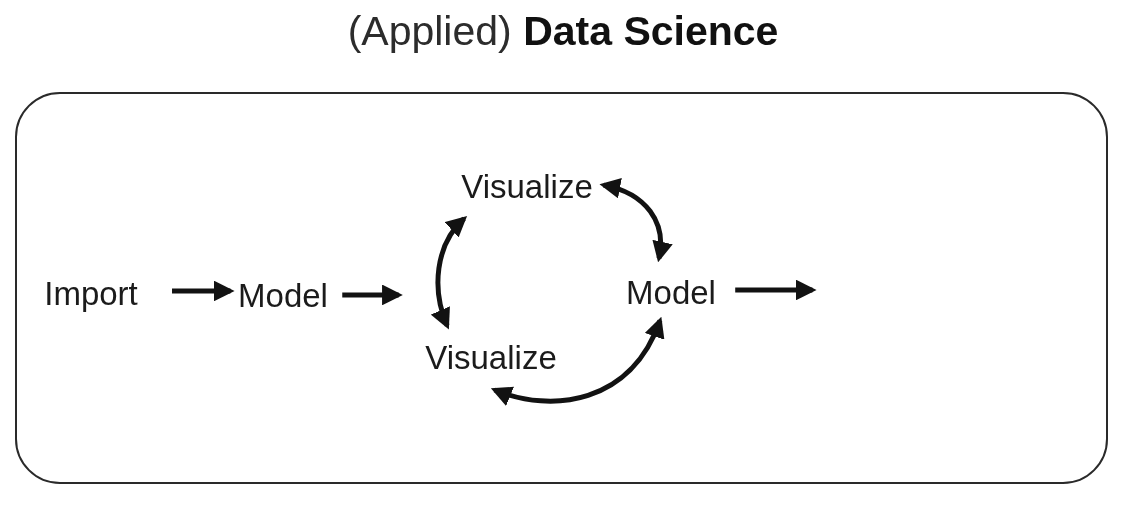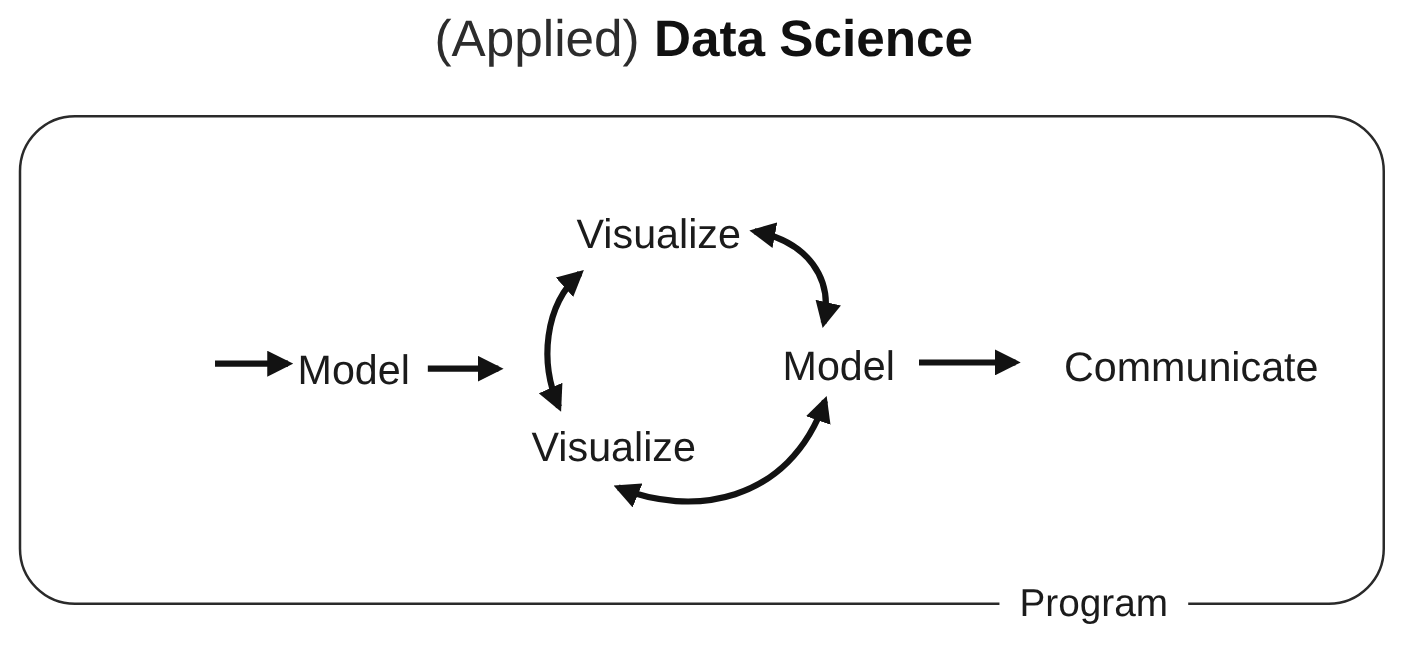--- a/index.html
+++ b/index.html
@@ -107,22 +107,21 @@
 
       <path d="M 448 126 C 419 152, 415 198, 431 234" stroke="#121212" stroke-width="5" fill="none" marker-start="url(#ah-start)" marker-end="url(#ah-end)"></path>
 
       <path d="M 589 92 C 632 100, 653 130, 645 166" stroke="#121212" stroke-width="5" fill="none" marker-start="url(#ah-start)" marker-end="url(#ah-end)"></path>
 
       <path d="M 479 299 C 537 323, 617 313, 646 229" stroke="#121212" stroke-width="5" fill="none" marker-start="url(#ah-start)" marker-end="url(#ah-end)"></path>
 
       <path d="M 722 198 L 800 198" stroke="#121212" stroke-width="5" fill="none" marker-end="url(#ah-end)"></path>
     </svg>
 
+    <span class="node node-import">Import</span>
     <span class="node node-tidy">Model</span>
     <span class="node node-visualize">Visualize</span>
     <span class="node node-transform">Visualize</span>
     <span class="node node-model">Model</span>
-    <span class="node node-communicate">Communicate</span>
 
-    <span class="program-label">Program</span>
   </div>
 
 </div>
 
 </body></html>

